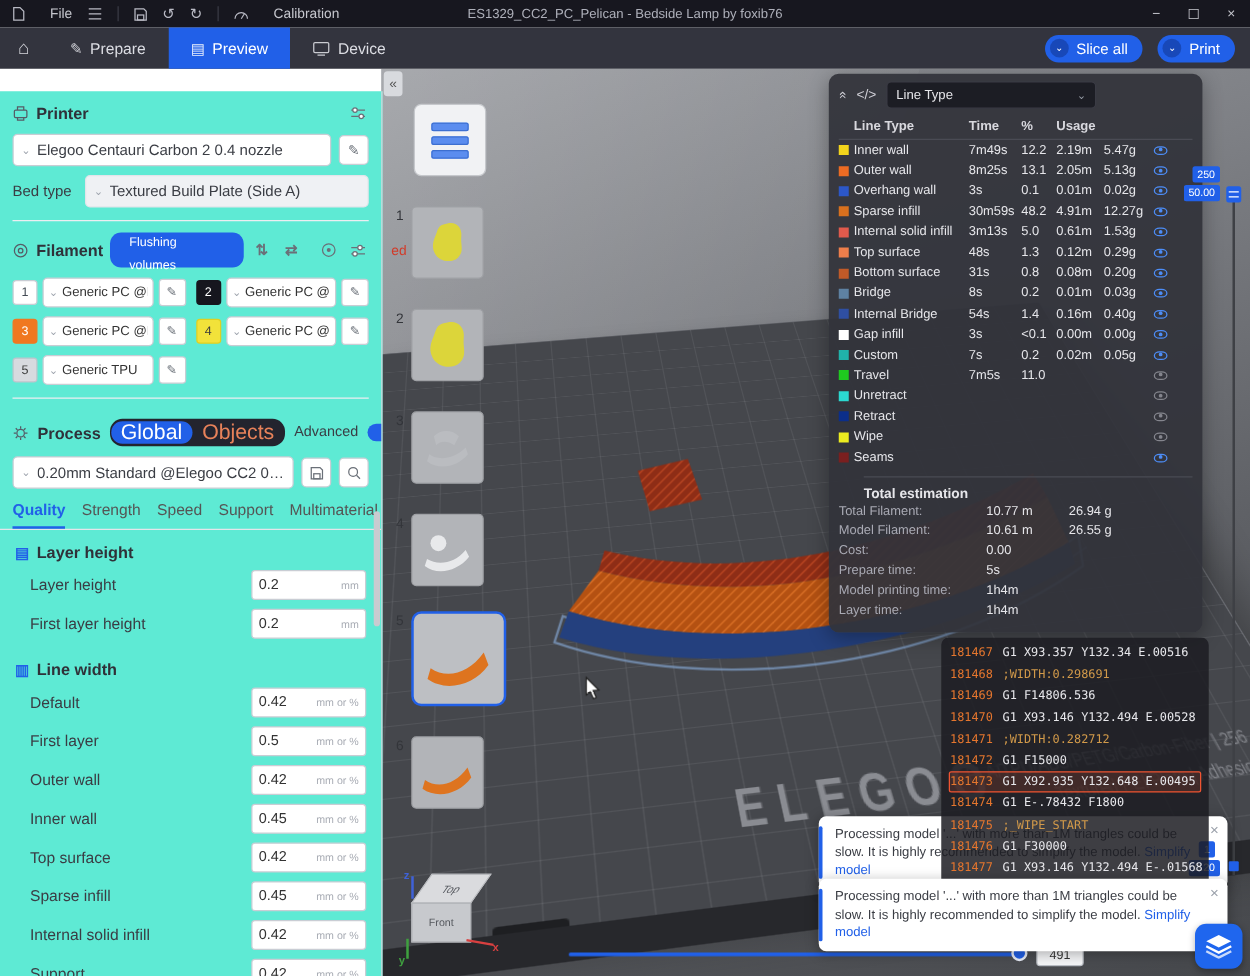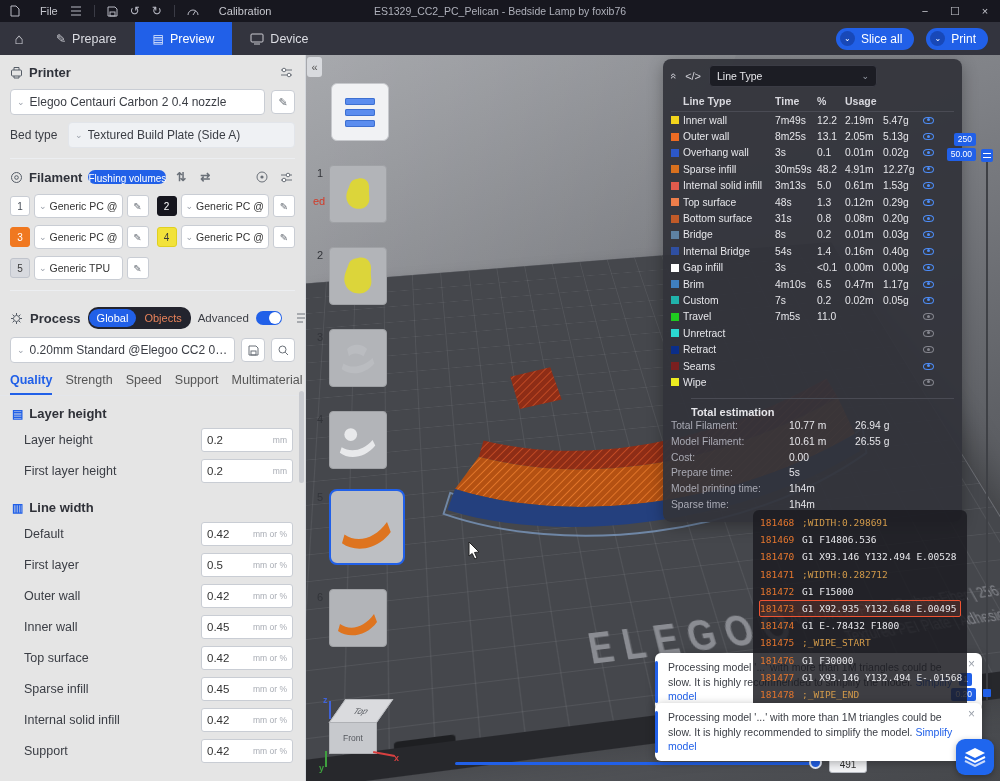--- a/index.html
+++ b/index.html
@@ -24,21 +24,21 @@
   .nav-tab{display:flex;align-items:center;gap:6px;padding:0 18px;height:33px;font-size:12.5px;}
   .nav-tab.active{background:#2160E8;color:#fff;}
   .nav-ico{font-size:12px;opacity:.9;display:flex;align-items:center;}
   .nav-actions{margin-left:auto;display:flex;gap:12px;padding-right:12px;align-items:center;}
   .btn-blue{display:flex;align-items:center;gap:6px;background:#2160E8;color:#fff;height:22px;
     border-radius:11px;padding:0 12px 0 4px;font-size:12px;}
   .btn-blue .circ{width:15px;height:15px;border-radius:50%;background:#1848B8;display:flex;
     align-items:center;justify-content:center;font-size:8px;color:#fff;}
 
   
-  .sidebar{position:absolute;left:0;top:55px;width:305px;bottom:0;background:#e5e5e5;
+  .sidebar{position:absolute;left:0;top:73px;width:305px;bottom:0;background:#5eead4;
     border-right:1px solid #D4D7DC;font-size:12.5px;color:#333;overflow:hidden;z-index:10;}
   .pad{padding:8px 10px 0 10px;}
   .hdr{display:flex;align-items:center;gap:6px;font-weight:bold;font-size:13px;color:#2F323A;}
   .hdr .spacer{flex:1;}
   .svgi{display:inline-flex;align-items:center;justify-content:center;color:#6A7078;}
   .combo{display:flex;align-items:center;gap:5px;border:1px solid #C9CDD4;border-radius:4px;height:24px;
     padding:0 6px;background:#fff;min-width:0;}
   .combo .ctext{white-space:nowrap;overflow:hidden;text-overflow:ellipsis;font-size:12px;color:#3A3D44;}
   .caret{color:#9AA0AA;font-size:9px;line-height:1;}
   .combo.gray{background:#EFF1F4;border-color:#E2E5EA;}
@@ -51,24 +51,24 @@
   .fil-grid{display:grid;grid-template-columns:1fr 1fr;gap:7px 8px;margin-top:8px;}
   .fil-item{display:flex;align-items:center;gap:4px;min-width:0;}
   .chip{width:18px;height:18px;flex:none;border-radius:3px;display:flex;align-items:center;
     justify-content:center;font-size:10px;border:1px solid #C9CDD4;}
   .fil-combo{flex:1;min-width:0;display:flex;align-items:center;gap:3px;height:22px;
     border:1px solid #C9CDD4;border-radius:4px;padding:0 4px;font-size:10.5px;background:#fff;}
   .fil-combo .ctext{white-space:nowrap;overflow:hidden;font-size:10.5px;}
   .mini-btn{width:20px;height:20px;flex:none;border:1px solid #C9CDD4;border-radius:3px;display:flex;
     align-items:center;justify-content:center;color:#6A7078;font-size:10px;background:#fff;}
 
-  .pill-blue{background:#2160E8;color:#fff;font-size:10px;height:14px;line-height:18px;
-    padding:0 0;border-radius:9px;font-weight:normal;}
+  .pill-blue{background:#2160E8;color:#fff;font-size:10px;height:28px;line-height:18px;
+    padding:0 15px;border-radius:9px;font-weight:normal;}
   .pill-group{display:flex;background:#23242E;border-radius:10px;height:20px;align-items:center;padding:1px;}
-  .pill{padding:0 8px;border-radius:9px;font-size:11px;line-height:18px;font-weight:normal;}
+  .pill{padding:0 8px;border-radius:9px;font-size:17px;line-height:18px;font-weight:normal;}
   .pill.active{background:#2160E8;color:#fff;}
   .pill.objects{color:#E8825A;}
   .adv-label{font-size:11.5px;color:#3A3D44;font-weight:normal;}
   .switch{width:26px;height:14px;border-radius:7px;background:#2160E8;position:relative;flex:none;}
   .switch::after{content:"";position:absolute;right:1px;top:1px;width:12px;height:12px;border-radius:50%;background:#fff;}
 
   .ptabs{display:flex;gap:13px;border-bottom:1px solid #E4E6EA;padding:10px 10px 0 10px;font-size:12.5px;color:#555;}
   .ptab{padding-bottom:6px;border-bottom:2px solid transparent;white-space:nowrap;}
   .ptab.active{color:#2160E8;font-weight:bold;border-bottom-color:#2160E8;}
 
@@ -712,29 +712,20 @@
     <div class="lt-grid lt-row">
         <span class="sw" style="background-color: rgb(255, 255, 255);"></span>
         <span class="lt-name">Gap infill</span>
         <span>3s</span>
         <span>&lt;0.1</span>
         <span>0.00m</span>
         <span>0.00g</span>
         <span class="eye" style="color: rgb(77, 141, 247);"></span>
       </div>
     <div class="lt-grid lt-row">
-        <span class="sw" style="background-color: rgb(63, 127, 191);"></span>
-        <span class="lt-name">Brim</span>
-        <span>4m10s</span>
-        <span>6.5</span>
-        <span>0.47m</span>
-        <span>1.17g</span>
-        <span class="eye" style="color: rgb(77, 141, 247);"></span>
-      </div>
-    <div class="lt-grid lt-row">
         <span class="sw" style="background-color: rgb(32, 178, 170);"></span>
         <span class="lt-name">Custom</span>
         <span>7s</span>
         <span>0.2</span>
         <span>0.02m</span>
         <span>0.05g</span>
         <span class="eye" style="color: rgb(77, 141, 247);"></span>
       </div>
     <div class="lt-grid lt-row">
         <span class="sw" style="background-color: rgb(31, 202, 31);"></span>
@@ -757,36 +748,36 @@
     <div class="lt-grid lt-row">
         <span class="sw" style="background-color: rgb(11, 46, 138);"></span>
         <span class="lt-name">Retract</span>
         <span></span>
         <span></span>
         <span></span>
         <span></span>
         <span class="eye" style="color: rgb(132, 133, 141);"></span>
       </div>
     <div class="lt-grid lt-row">
+        <span class="sw" style="background-color: rgb(236, 236, 32);"></span>
+        <span class="lt-name">Wipe</span>
+        <span></span>
+        <span></span>
+        <span></span>
+        <span></span>
+        <span class="eye" style="color: rgb(132, 133, 141);"></span>
+      </div>
+    <div class="lt-grid lt-row">
         <span class="sw" style="background-color: rgb(122, 31, 31);"></span>
         <span class="lt-name">Seams</span>
         <span></span>
         <span></span>
         <span></span>
         <span></span>
         <span class="eye" style="color: rgb(77, 141, 247);"></span>
-      </div>
-    <div class="lt-grid lt-row">
-        <span class="sw" style="background-color: rgb(236, 236, 32);"></span>
-        <span class="lt-name">Wipe</span>
-        <span></span>
-        <span></span>
-        <span></span>
-        <span></span>
-        <span class="eye" style="color: rgb(132, 133, 141);"></span>
       </div>
 
     <div class="totals-title">Total estimation</div>
     <div class="tot-row">
         <span class="tot-label">Total Filament:</span>
         <span>10.77 m</span>
         <span>26.94 g</span>
       </div>
     <div class="tot-row">
         <span class="tot-label">Model Filament:</span>
@@ -802,33 +793,37 @@
         <span class="tot-label">Prepare time:</span>
         <span>5s</span>
         <span></span>
       </div>
     <div class="tot-row">
         <span class="tot-label">Model printing time:</span>
         <span>1h4m</span>
         <span></span>
       </div>
     <div class="tot-row">
-        <span class="tot-label">Sparse time:</span>
+        <span class="tot-label">Layer time:</span>
         <span>1h4m</span>
         <span></span>
       </div>
   </div>
 
   <div class="notif n1">
     <span>Processing model '...' with more than 1M triangles could be slow. It is highly recommended to simplify the model.</span>
     <span class="link">Simplify model</span>
     <span class="x">×</span>
   </div>
 
   <div class="gcode">
+    <div class="gl">
+        <span class="gn">181467</span>
+        <span class="gt">G1 X93.357 Y132.34 E.00516</span>
+      </div>
     <div class="gl c">
         <span class="gn">181468</span>
         <span class="gt">;WIDTH:0.298691</span>
       </div>
     <div class="gl">
         <span class="gn">181469</span>
         <span class="gt">G1 F14806.536</span>
       </div>
     <div class="gl">
         <span class="gn">181470</span>

